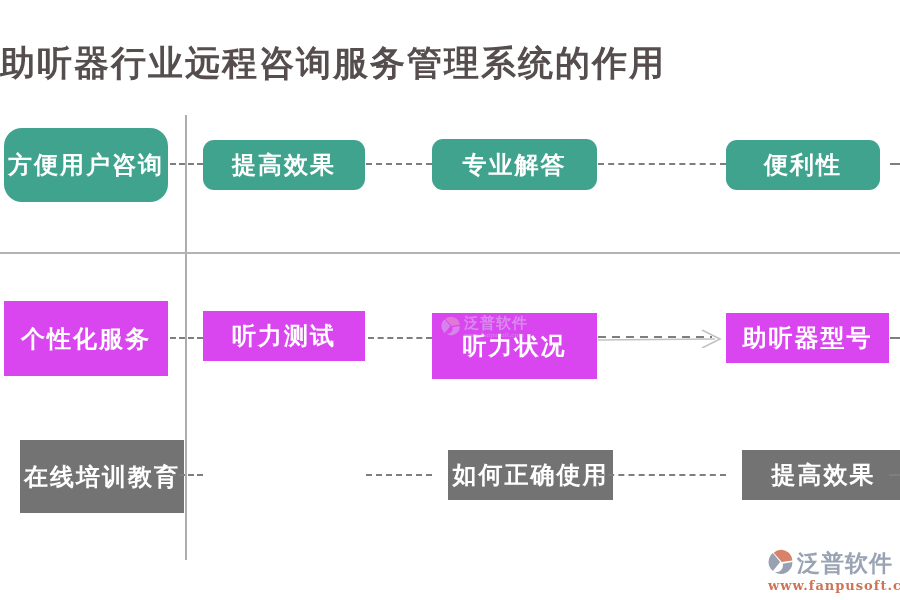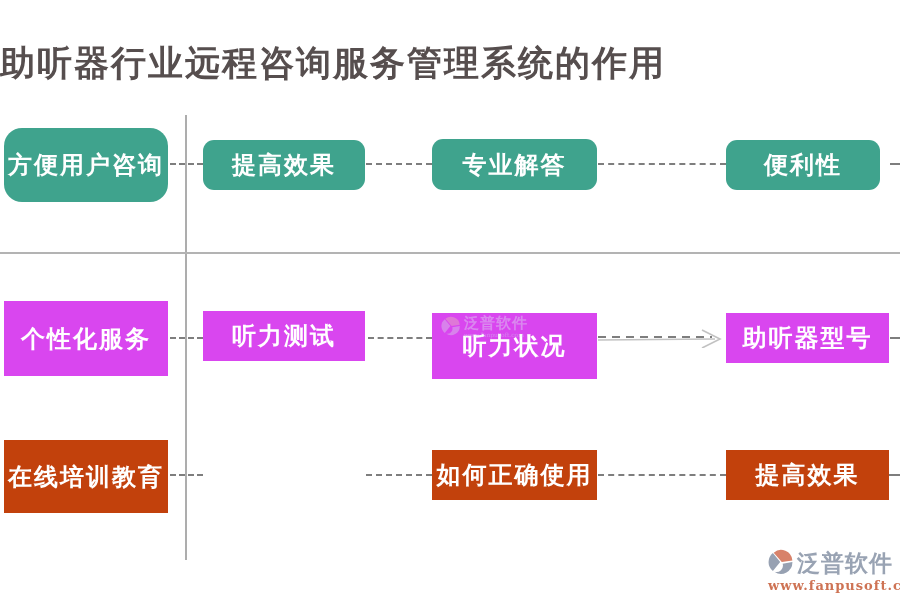--- a/index.html
+++ b/index.html
@@ -6,21 +6,21 @@
   .canvas{position:relative;width:900px;height:600px;background:#fff;overflow:hidden;
           font-family:"DejaVu Serif","Liberation Serif",serif;}
   .title{position:absolute;left:0;top:40px;width:900px;text-align:left;
          font-size:35px;font-weight:700;color:#564e4e;letter-spacing:2px;}
   .vline{position:absolute;left:185px;top:115px;width:2px;height:445px;background:#adadad;}
   .hline{position:absolute;left:0;top:252px;width:900px;height:2px;background:#b3b3b3;}
   .box{position:absolute;display:flex;align-items:center;justify-content:center;
        color:#ffffff;font-weight:700;font-size:24px;letter-spacing:2px;}
   .g{background:#3fa38d;border-radius:11px;}
   .t{background:#d946ef;}
-  .y{background:#c2410c;}
+  .y{background:#737373;margin-left:16px;}
   .r1c1{left:4px;top:128px;width:164px;height:74px;border-radius:18px;}
   .r1c2{left:203px;top:140px;width:162px;height:50px;}
   .r1c3{left:432px;top:139px;width:165px;height:51px;}
   .r1c4{left:726px;top:140px;width:154px;height:50px;}
   .r2c1{left:4px;top:301px;width:164px;height:75px;}
   .r2c2{left:203px;top:311px;width:162px;height:50px;}
   .r2c3{left:432px;top:313px;width:165px;height:66px;}
   .r2c4{left:726px;top:313px;width:163px;height:50px;}
   .r3c1{left:4px;top:440px;width:164px;height:73px;}
   .r3c2{left:203px;top:449px;width:162px;height:51px;}

